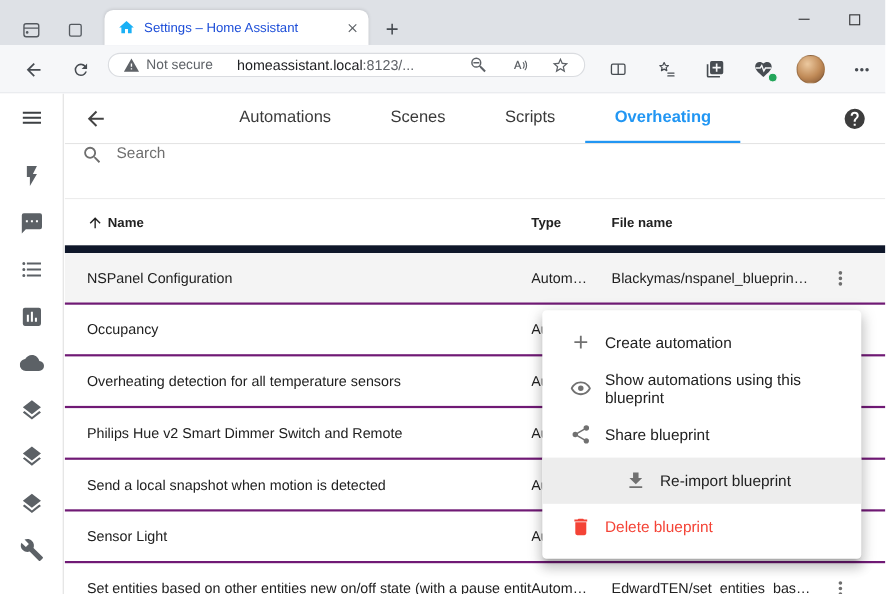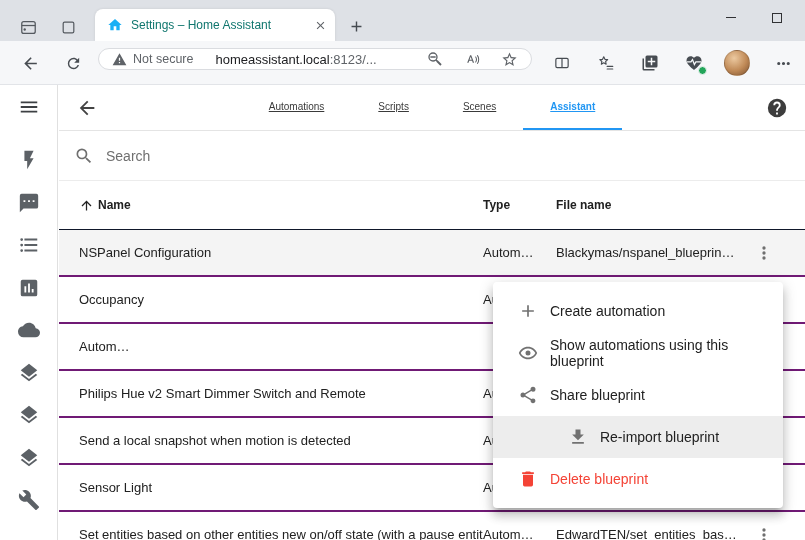--- a/index.html
+++ b/index.html
@@ -4,21 +4,21 @@
 <style>
   *{margin:0;padding:0;box-sizing:border-box;}
   html,body{width:805px;height:540px;overflow:hidden;background:#fff;
     font-family:"Liberation Sans",sans-serif;}
   .screen{position:relative;width:805px;height:540px;overflow:hidden;}
 
   
   .tabstrip{position:absolute;top:0;left:0;right:0;height:41px;background:#dee1e6;}
   .ts-icon{position:absolute;top:14px;width:26px;height:26px;display:flex;align-items:center;justify-content:center;color:#54595f;border-radius:6px;}
   .tab{position:absolute;left:95px;top:9px;width:240px;height:32px;background:#fff;border-radius:8px 8px 0 0;display:flex;align-items:center;padding:0 6px 0 12px;box-shadow:0 0 3px rgba(0,0,0,.10);}
-  .tab-title{flex:1;font-size:12px;color:#0f766e;white-space:nowrap;overflow:hidden;margin-left:8px;}
+  .tab-title{flex:1;font-size:12px;color:#1d4ed8;white-space:nowrap;overflow:hidden;margin-left:8px;}
   .tab-close{width:18px;height:18px;color:#5f6368;display:flex;align-items:center;justify-content:center;border-radius:4px;}
   .newtab{position:absolute;left:343px;top:13px;width:26px;height:26px;color:#454a50;display:flex;align-items:center;justify-content:center;border-radius:6px;}
   .win-controls{position:absolute;right:-41px;top:0;height:35px;display:flex;}
   .wc{width:46px;height:35px;display:flex;align-items:center;justify-content:center;color:#303134;}
   .glyph-min{width:10px;height:1px;background:#303134;}
   .glyph-max{width:10px;height:10px;border:1px solid #303134;}
 
   
   .toolbar{position:absolute;top:41px;left:0;right:0;height:44px;background:#f6f7f9;border-bottom:1px solid #e2e4e8;}
   .tb-btn{position:absolute;top:8px;width:28px;height:28px;border-radius:6px;display:flex;align-items:center;justify-content:center;color:#474c52;}
@@ -34,27 +34,27 @@
   
   .ha{position:absolute;top:85px;left:0;right:0;bottom:0;background:#fff;overflow:hidden;}
   .sidebar{position:absolute;left:0;top:0;width:58px;height:100%;background:#fff;border-right:1px solid #e0e0e0;}
   .sb-menu{position:absolute;left:17px;top:10px;width:24px;height:24px;color:#3d4043;display:flex;align-items:center;justify-content:center;}
   .sb-items{position:absolute;left:0;top:54px;width:58px;display:flex;flex-direction:column;align-items:center;}
   .sb-item{height:42.5px;width:100%;display:flex;align-items:center;justify-content:center;color:#5c6166;}
   .main{position:absolute;left:59px;top:0;right:0;height:100%;}
   .topnav{position:relative;height:46px;border-bottom:1px solid #e4e4e4;display:flex;align-items:stretch;}
   .ha-back{position:absolute;left:16px;top:11px;width:24px;height:24px;color:#434343;display:flex;align-items:center;justify-content:center;}
   .tabs{flex:1;display:flex;justify-content:center;}
-  .navtab{display:flex;align-items:center;padding:0 27px;font-size:10px;color:#3a3a3a;border-bottom:2px solid transparent;text-decoration:underline;}
+  .navtab{display:flex;align-items:center;padding:0 27px;font-size:15px;color:#3a3a3a;border-bottom:2px solid transparent;}
   .navtab.active{color:#2196f3;border-bottom-color:#2196f3;font-weight:bold;}
   .ha-help{position:absolute;right:16px;top:11px;width:24px;height:24px;color:#3d3d3d;display:flex;align-items:center;justify-content:center;}
-  .searchrow{height:50px;border-bottom:1px solid #ececec;display:flex;align-items:center;padding-left:15px;color:#6f6f6f;}
+  .searchrow{height:50px;border-bottom:1px solid #ececec;display:flex;padding-left:15px;color:#6f6f6f;}
   .search-ph{font-size:14px;margin-left:12px;color:#6f6f6f;}
   .grid{display:grid;grid-template-columns:404px 73px 1fr 26px;align-items:center;padding:0 28px 0 20px;}
-  .thead{height:49px;border-bottom:1px solid #0f172a;font-size:12px;font-weight:bold;color:#212121;}
+  .thead{height:49px;border-bottom:7px solid #0f172a;font-size:12px;font-weight:bold;color:#212121;}
   .thead .namehead{display:flex;align-items:center;gap:4px;}
   .trow{height:47px;border-bottom:2px solid #701a75;font-size:13px;color:#212121;}
   .trow.selected{background:#f4f4f4;}
   .cell{white-space:nowrap;overflow:hidden;}
   .kebab{width:26px;height:26px;color:#6f6f6f;display:flex;align-items:center;justify-content:center;}
 
   
   .ctxmenu{position:absolute;left:493px;top:197px;width:290px;background:#fff;border-radius:4px;padding:8px 0;z-index:10;
     box-shadow:0 5px 5px -3px rgba(0,0,0,.2),0 8px 10px 1px rgba(0,0,0,.14),0 3px 14px 2px rgba(0,0,0,.12);}
   .mitem{height:42px;display:flex;align-items:center;padding:0 14px 0 24px;gap:11px;font-size:14px;color:#212121;}
@@ -243,23 +243,23 @@
 
     <div class="main">
       <div class="topnav">
         <div class="ha-back">
             <svg viewBox="0 0 24 24" width="22" height="22">
               <path d="M20,11V13H8L13.5,18.5L12.08,19.92L4.16,12L12.08,4.08L13.5,5.5L8,11H20Z" fill="currentColor" fill-rule="evenodd"></path>
             </svg>
           </div>
         <div class="tabs">
             <div class="navtab">Automations</div>
+            <div class="navtab">Scenes</div>
             <div class="navtab">Scripts</div>
-            <div class="navtab">Scenes</div>
-            <div class="navtab active">Assistant</div>
+            <div class="navtab active">Overheating</div>
           </div>
         <div class="ha-help">
             <svg viewBox="0 0 24 24" width="22" height="22">
               <path d="M15.07,11.25L14.17,12.17C13.45,12.89 13,13.5 13,15H11V14.5C11,13.39 11.45,12.39 12.17,11.67L13.41,10.41C13.78,10.05 14,9.55 14,9C14,7.89 13.1,7 12,7A2,2 0 0,0 10,9H8A4,4 0 0,1 12,5A4,4 0 0,1 16,9C16,9.88 15.64,10.67 15.07,11.25M13,19H11V17H13M12,2A10,10 0 0,0 2,12A10,10 0 0,0 12,22A10,10 0 0,0 22,12C22,6.47 17.5,2 12,2Z" fill="currentColor" fill-rule="evenodd"></path>
             </svg>
           </div>
       </div>
 
       <div class="searchrow">
         <span style="display:flex">
@@ -301,20 +301,21 @@
     <div class="cell">Autom…</div>
     <div class="cell"></div>
     <div class="kebab">
               <svg viewBox="0 0 24 24" width="20" height="20">
                 <path d="M12,16A2,2 0 0,1 14,18A2,2 0 0,1 12,20A2,2 0 0,1 10,18A2,2 0 0,1 12,16M12,10A2,2 0 0,1 14,12A2,2 0 0,1 12,14A2,2 0 0,1 10,12A2,2 0 0,1 12,10M12,4A2,2 0 0,1 14,6A2,2 0 0,1 12,8A2,2 0 0,1 10,6A2,2 0 0,1 12,4Z" fill="currentColor" fill-rule="evenodd"></path>
               </svg>
             </div>
   </div>
 
   <div class="trow grid">
+    <div class="cell">Overheating detection for all temperature sensors</div>
     <div class="cell">Autom…</div>
     <div class="cell"></div>
     <div class="kebab">
               <svg viewBox="0 0 24 24" width="20" height="20">
                 <path d="M12,16A2,2 0 0,1 14,18A2,2 0 0,1 12,20A2,2 0 0,1 10,18A2,2 0 0,1 12,16M12,10A2,2 0 0,1 14,12A2,2 0 0,1 12,14A2,2 0 0,1 10,12A2,2 0 0,1 12,10M12,4A2,2 0 0,1 14,6A2,2 0 0,1 12,8A2,2 0 0,1 10,6A2,2 0 0,1 12,4Z" fill="currentColor" fill-rule="evenodd"></path>
               </svg>
             </div>
   </div>
 
   <div class="trow grid">

